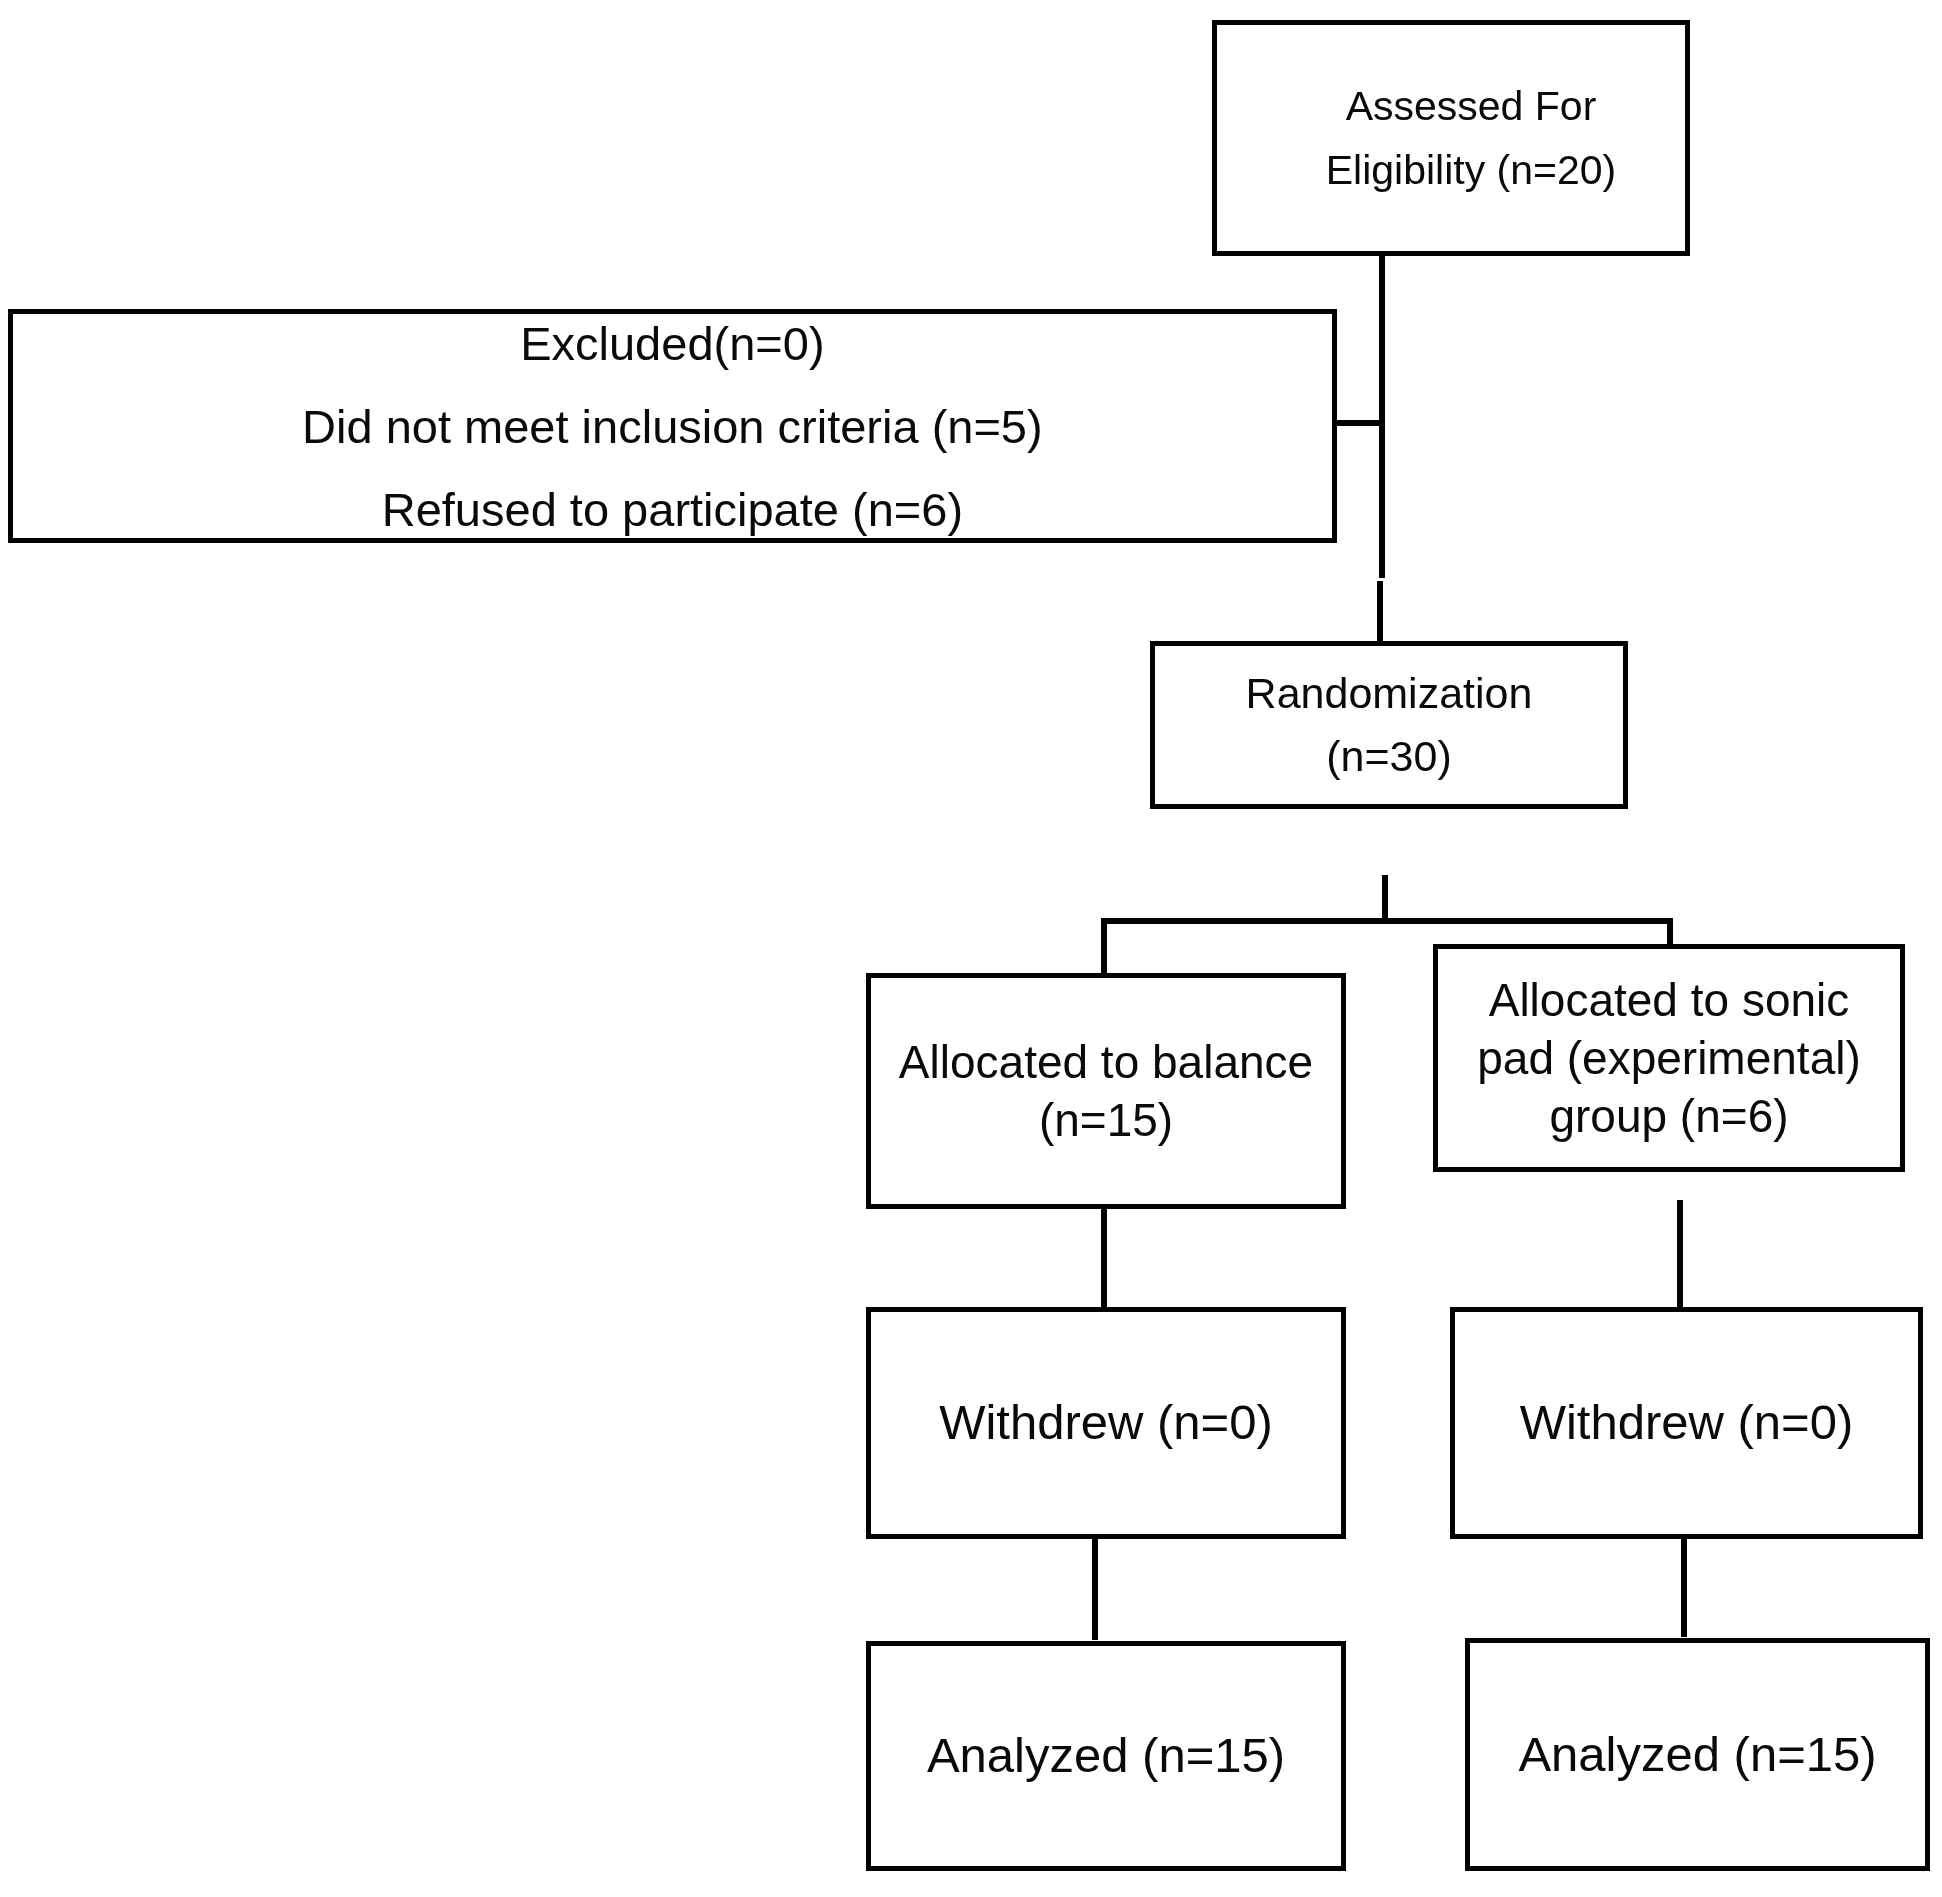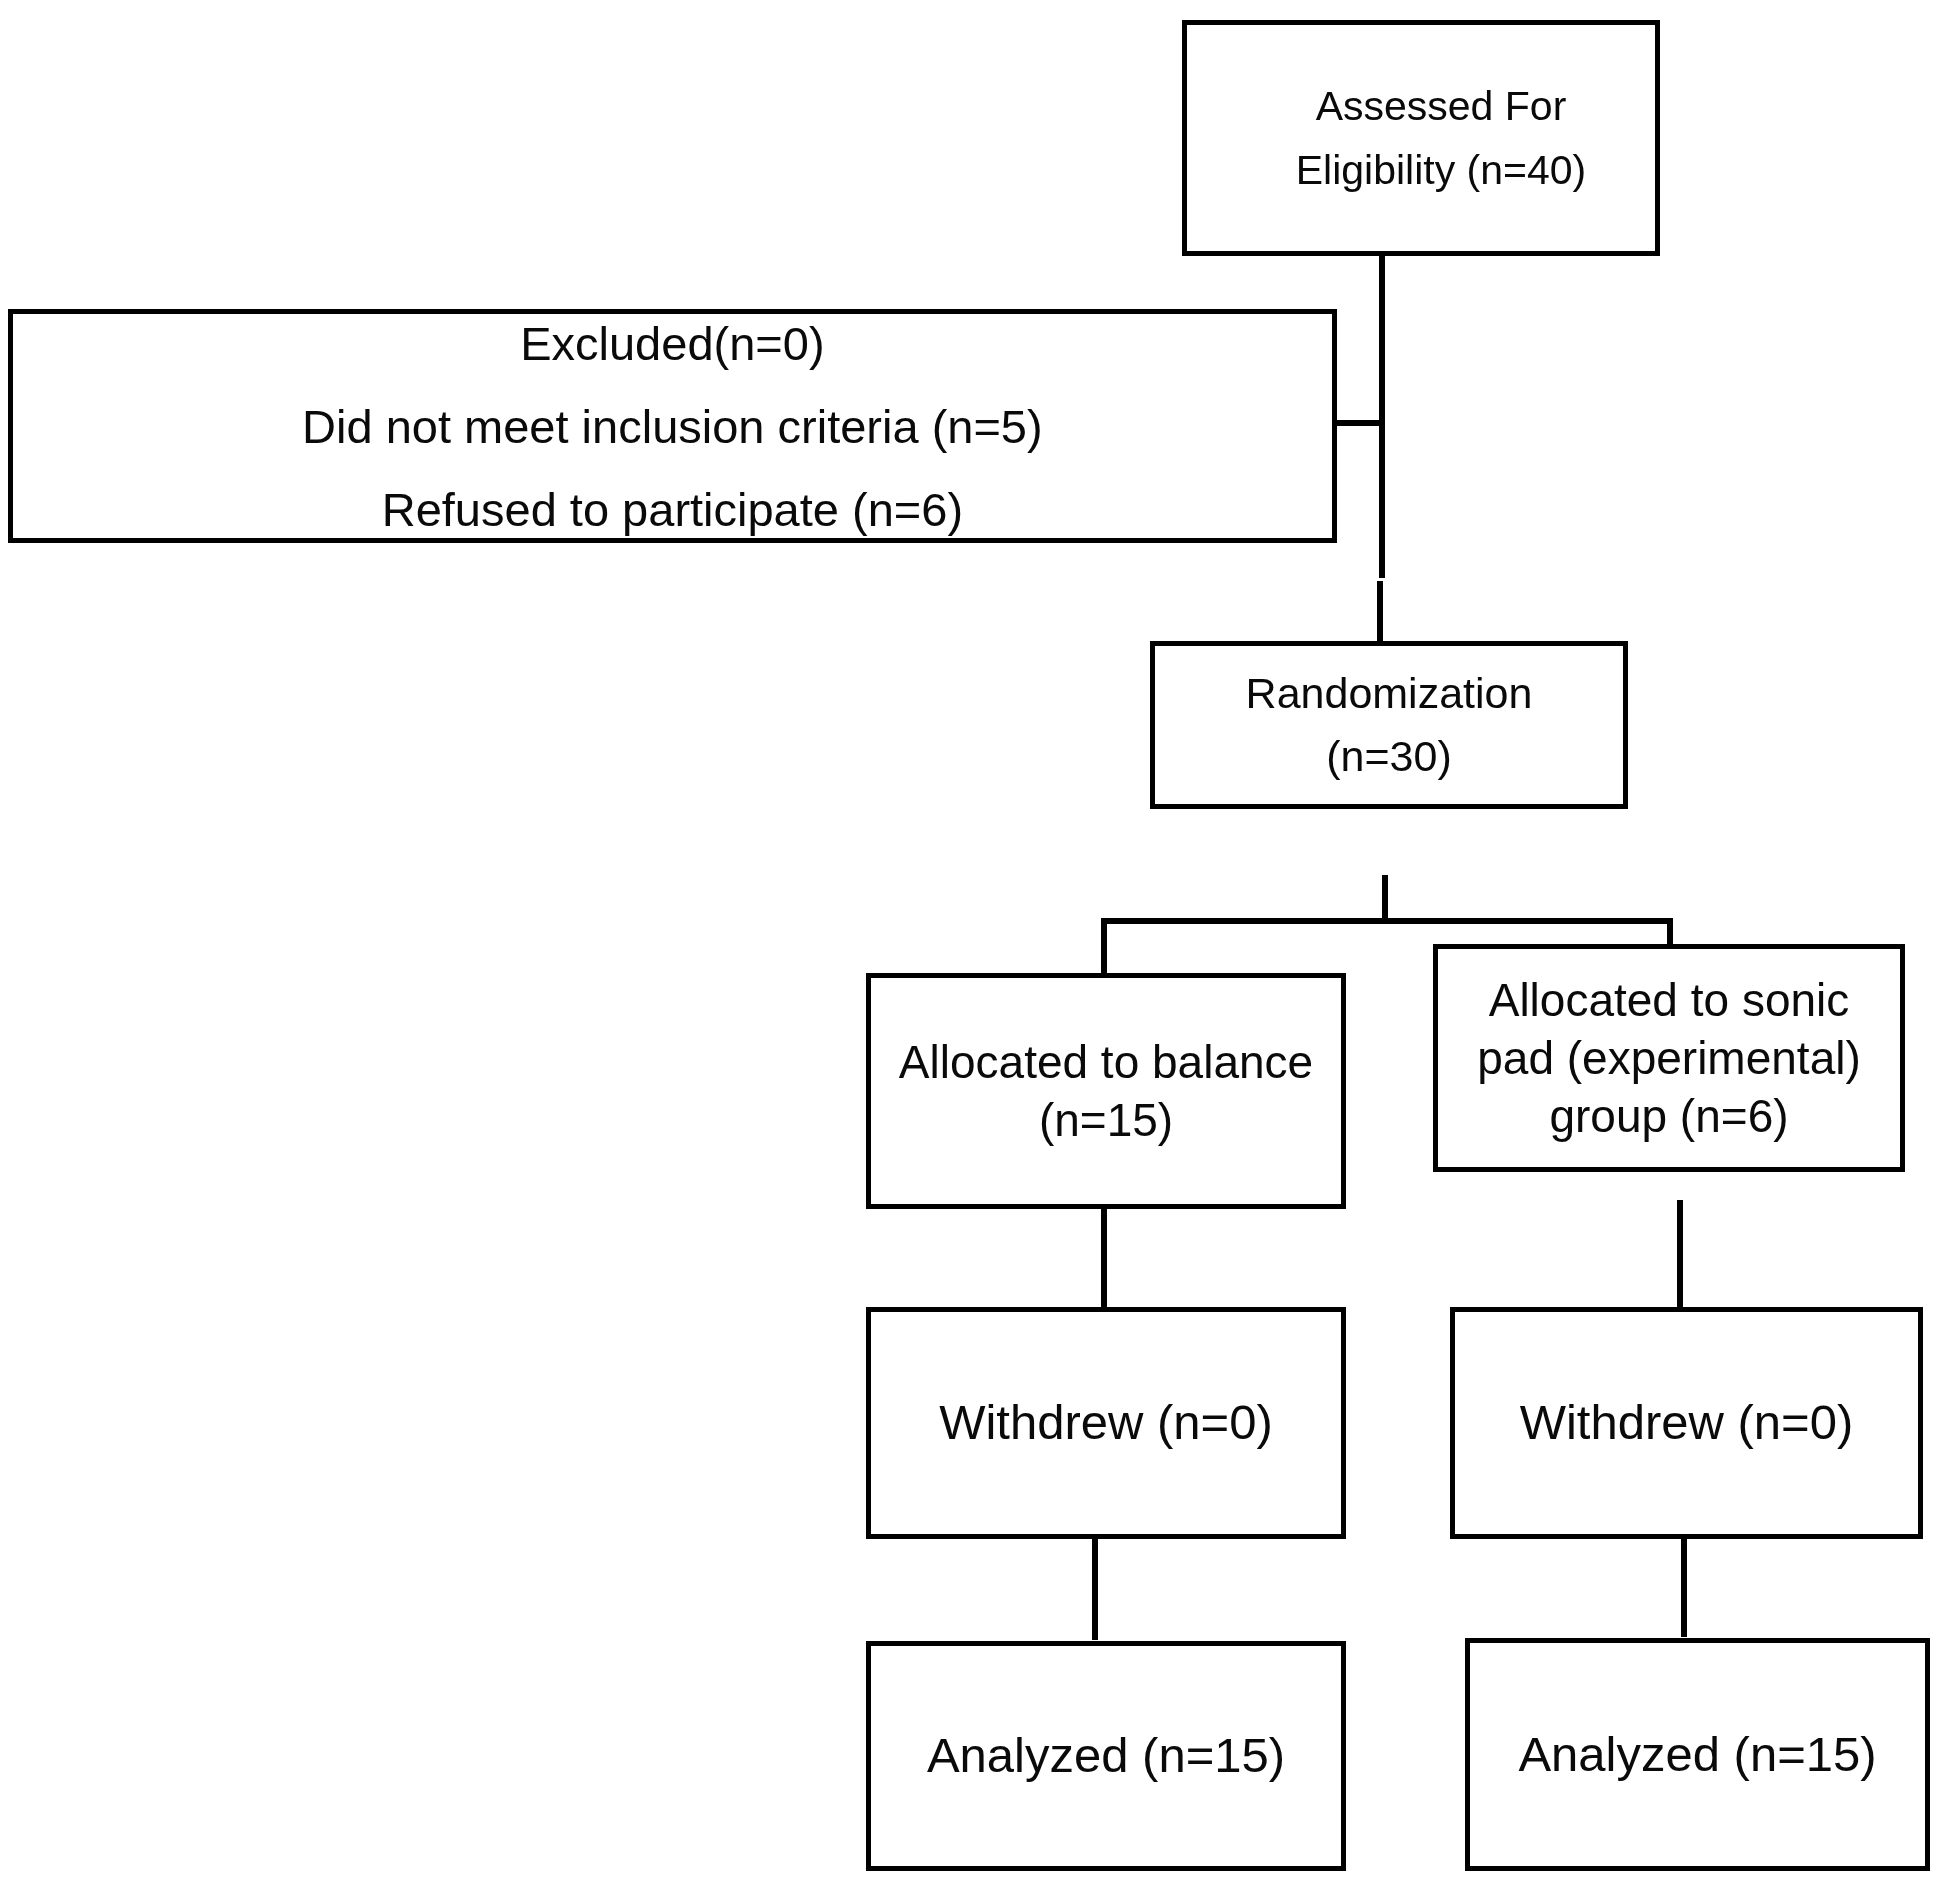--- a/index.html
+++ b/index.html
@@ -33,21 +33,21 @@
     text-align:center;
     line-height:1.3;
   }
   .node .ln{white-space:nowrap;}
   .connector{
     position:absolute;
     background:var(--line-color);
   }
 
   
-  #box-assessed      {left:1182px; top:19.7px;   width:478px;  height:236px; font-size:41px; line-height:64px;padding-left:40px;}
+  #box-assessed      {left:1212px; top:19.7px;   width:478px;  height:236px; font-size:41px; line-height:64px;padding-left:40px;}
   #box-excluded      {left:7.9px;   top:309px;  width:1329px; height:234px; font-size:47px; line-height:83px;}
   #box-randomization {left:1150px; top:641px;  width:478px;  height:168px; font-size:43px; line-height:63px;}
   #box-alloc-control {left:866px; top:973px; width:480px;  height:236px; font-size:46px; line-height:58px;}
   #box-alloc-exp     {left:1433px; top:944px; width:472px;  height:228px; font-size:46px; line-height:58px;}
   #box-withdrew-control{left:866px; top:1307px; width:480px; height:232px; font-size:49px;}
   #box-withdrew-exp  {left:1450px; top:1307px; width:473px;  height:232px; font-size:49px;}
   #box-analyzed-control{left:866px; top:1641px; width:480px; height:230px; font-size:49px;}
   #box-analyzed-exp  {left:1465px; top:1638px; width:465px;  height:233px; font-size:49px;}
 
   
@@ -75,21 +75,21 @@
   <div class="connector" id="line-branch-horizontal"></div>
   <div class="connector" id="line-branch-left-drop"></div>
   <div class="connector" id="line-branch-right-drop"></div>
   <div class="connector" id="line-alloc-control-down"></div>
   <div class="connector" id="line-alloc-exp-down"></div>
   <div class="connector" id="line-withdrew-control-down"></div>
   <div class="connector" id="line-withdrew-exp-down"></div>
 
   <div class="node" id="box-assessed">
     <div class="ln">Assessed For</div>
-    <div class="ln">Eligibility (n=40)</div>
+    <div class="ln">Eligibility (n=20)</div>
   </div>
 
   <div class="node" id="box-excluded">
     <div class="ln">Excluded(n=0)</div>
     <div class="ln">Did not meet inclusion criteria (n=5)</div>
     <div class="ln">Refused to participate (n=6)</div>
   </div>
 
   <div class="node" id="box-randomization">
     <div class="ln">Randomization</div>

